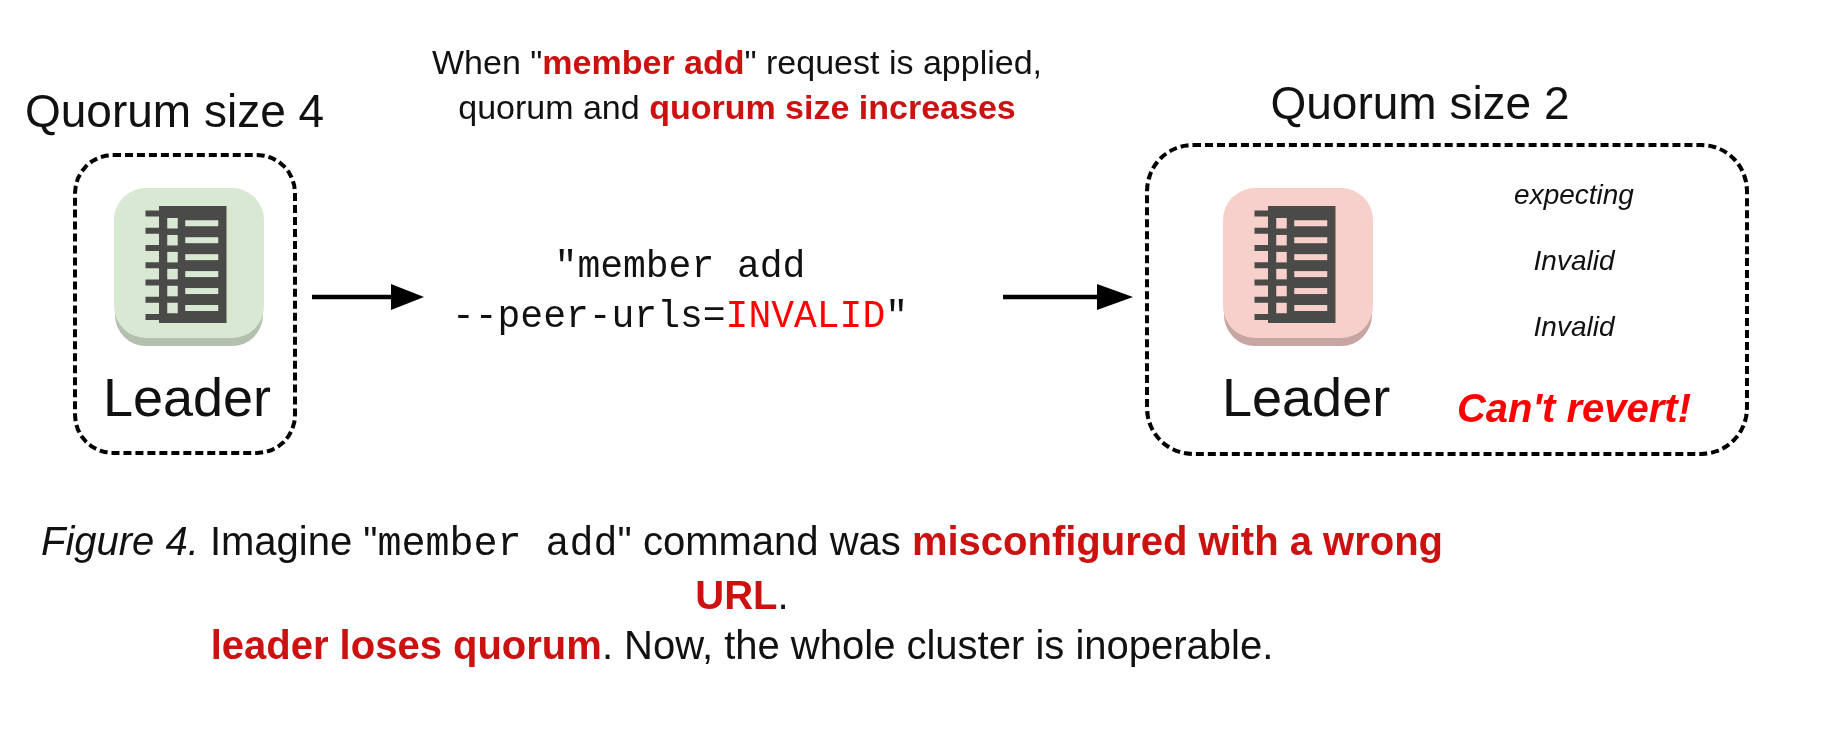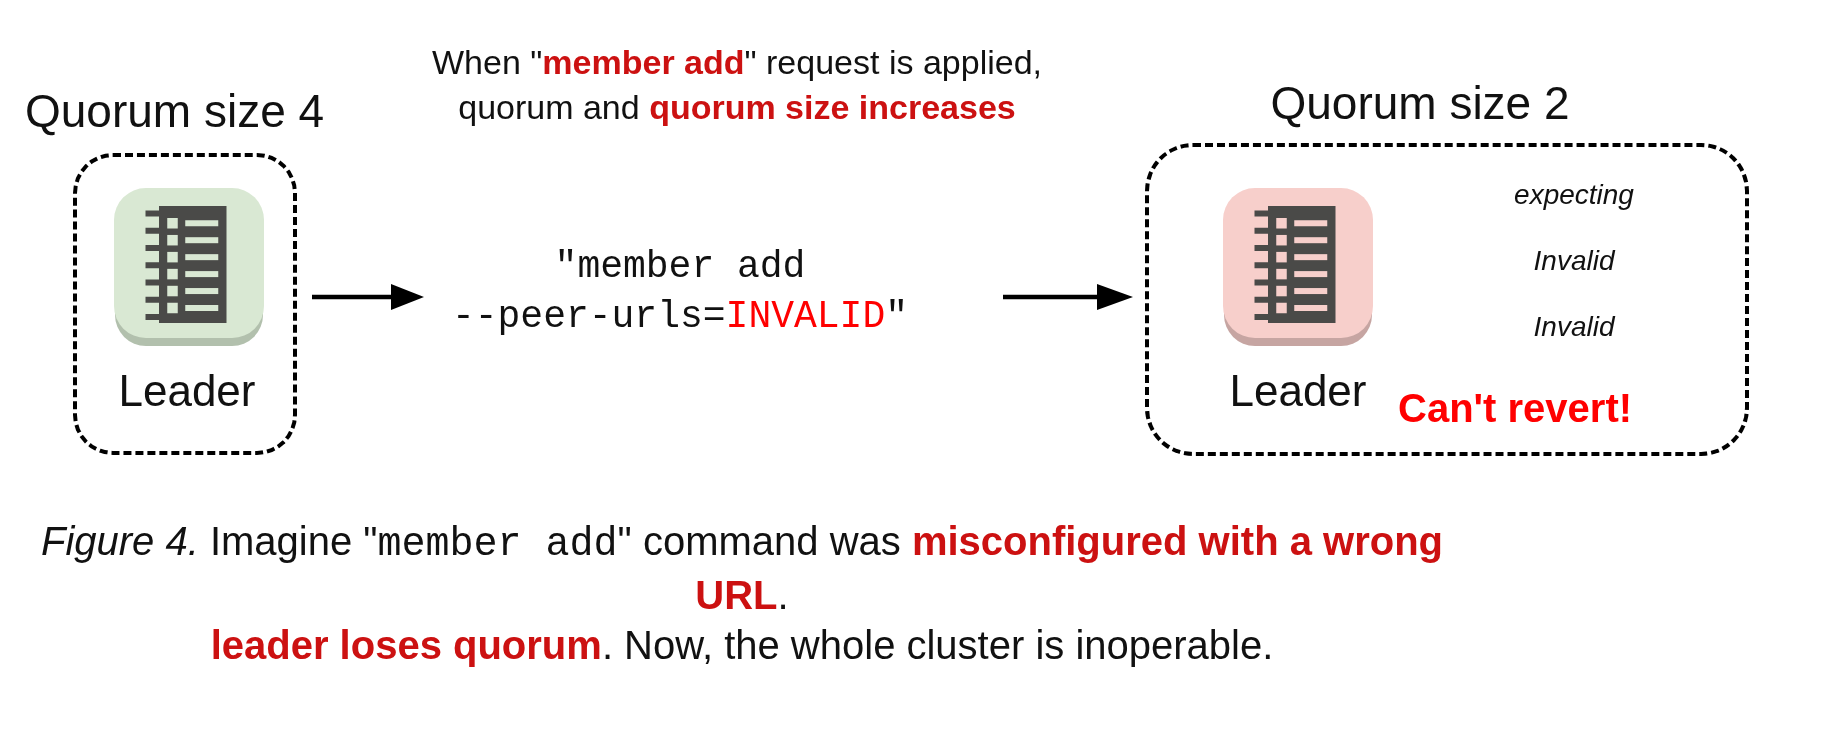--- a/index.html
+++ b/index.html
@@ -20,39 +20,39 @@
                 --light:var(--left-node-bg,#d9e8d3);
                 box-shadow:0 9px 0 -1px var(--left-node-shadow,#b2c0ad); }
   .node-pink  { left:1223px; top:188px; background:var(--right-node-bg,#f7cfcb);
                 --light:var(--right-node-bg,#f7cfcb);
                 box-shadow:0 9px 0 -1px var(--right-node-shadow,#c6a5a2); }
 
   
   .quorum-title { position:absolute; font-size:46px; text-align:center; white-space:nowrap; }
   .left-title  { left:25px;   top:84px; width:280px; }
   .right-title { left:1230px; top:76px; width:380px; }
-  .node-label  { position:absolute; font-size:44px; text-align:center; }
+  .node-label  { position:absolute; font-size:54px; text-align:center; }
   .left-leader  { left:73px;   top:366px; width:228px; }
   .right-leader { left:1222px; top:366px; width:152px; }
 
   
   .annotation { position:absolute; left:372px; top:40px; width:730px;
                 text-align:center; font-size:34px; line-height:45px; }
   .em-red { color:var(--emphasis-red,#cc1111); font-weight:bold; }
 
   
   .command { position:absolute; left:400px; top:242px; width:560px; text-align:center;
              font-family:"Liberation Mono", monospace; font-size:38px; line-height:50px; }
   .alert-red { color:var(--alert-red,#ff0000); }
 
   
   .status { position:absolute; left:1398px; top:162px; width:352px; text-align:center;
             font-style:italic; font-size:28px; line-height:66px; }
-  .warning { position:absolute; left:1398px; top:386px; width:352px; 
-             font-weight:bold; font-size:40px; color:var(--alert-red,#ff0000); }
+  .warning { position:absolute; left:1398px; top:386px; width:352px; text-align:center;
+             font-weight:bold; font-size:40px; color:var(--alert-red,#ff0000);font-style:italic; }
 
   
   .caption { position:absolute; left:36px; top:516px; width:1412px; text-align:center;
              font-size:40px; line-height:50px; }
   .fig-ital { font-style:italic; }
   .mono { font-family:"Liberation Mono", monospace; }
 
   .arrow { position:absolute; }
 </style>
 </head>

